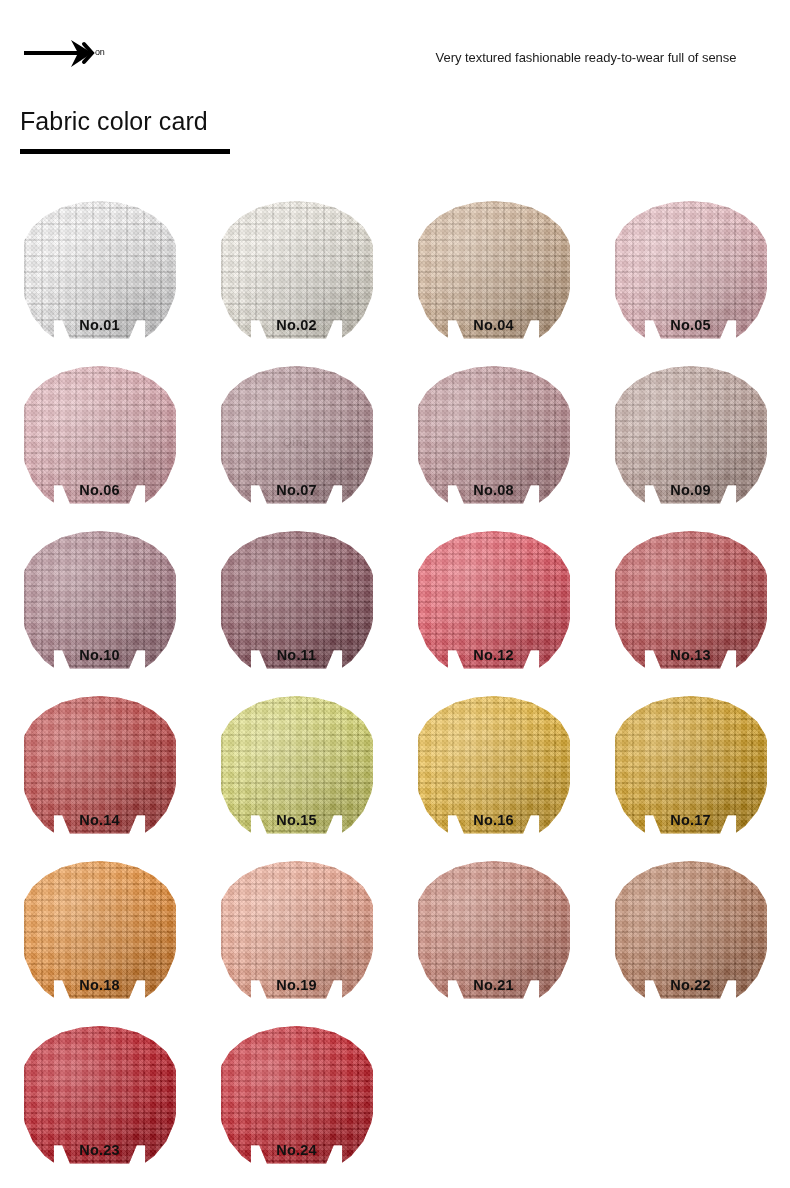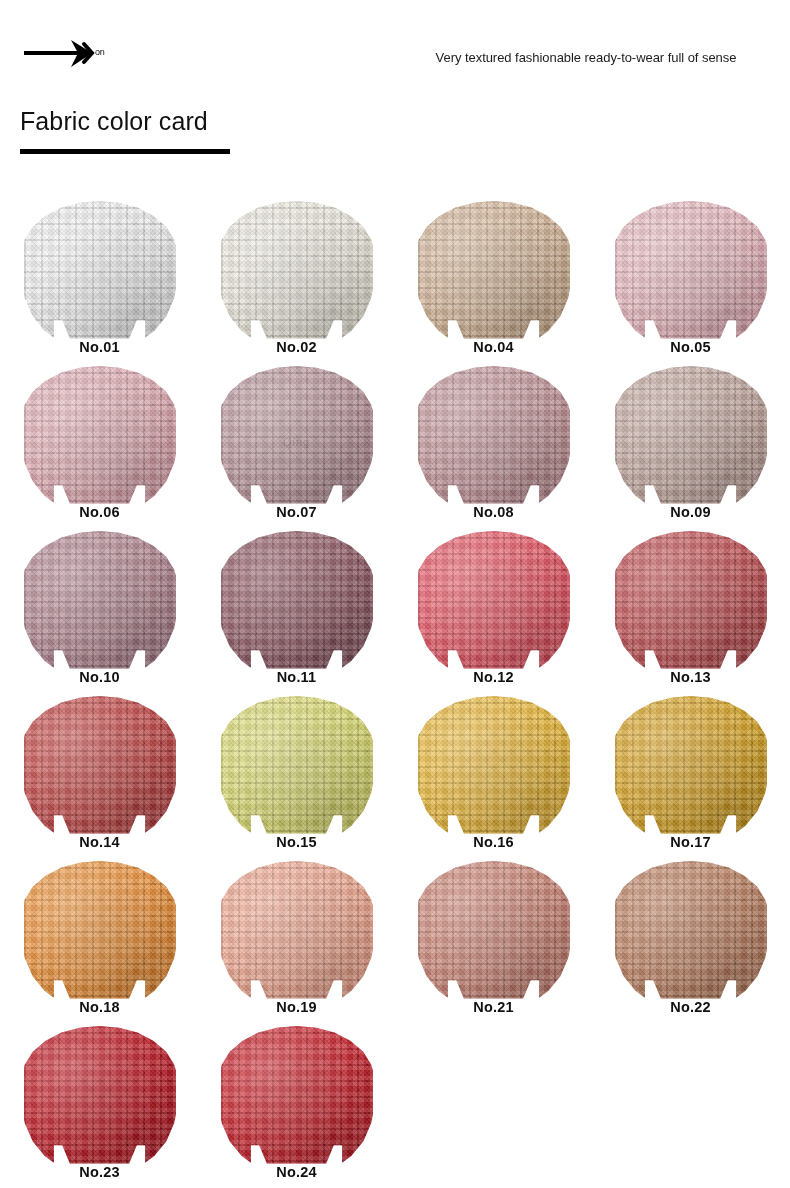--- a/index.html
+++ b/index.html
@@ -175,21 +175,21 @@
   .tex-c {
     background-image:
       radial-gradient(circle at 30% 28%, rgba(255,255,255,0.28), rgba(255,255,255,0) 62%),
       radial-gradient(circle at 72% 80%, rgba(0,0,0,0.16), rgba(0,0,0,0) 66%);
   }
 
   .chip-label {
     position: absolute;
     left: 0;
     right: 0;
-    bottom: 6px;
+    bottom: 28px;
     text-align: center;
     font-size: 14.5px;
     font-weight: 700;
     color: #111;
     line-height: 1;
     letter-spacing: 0.2px;
     z-index: 3;
   }
 
   .watermark {

